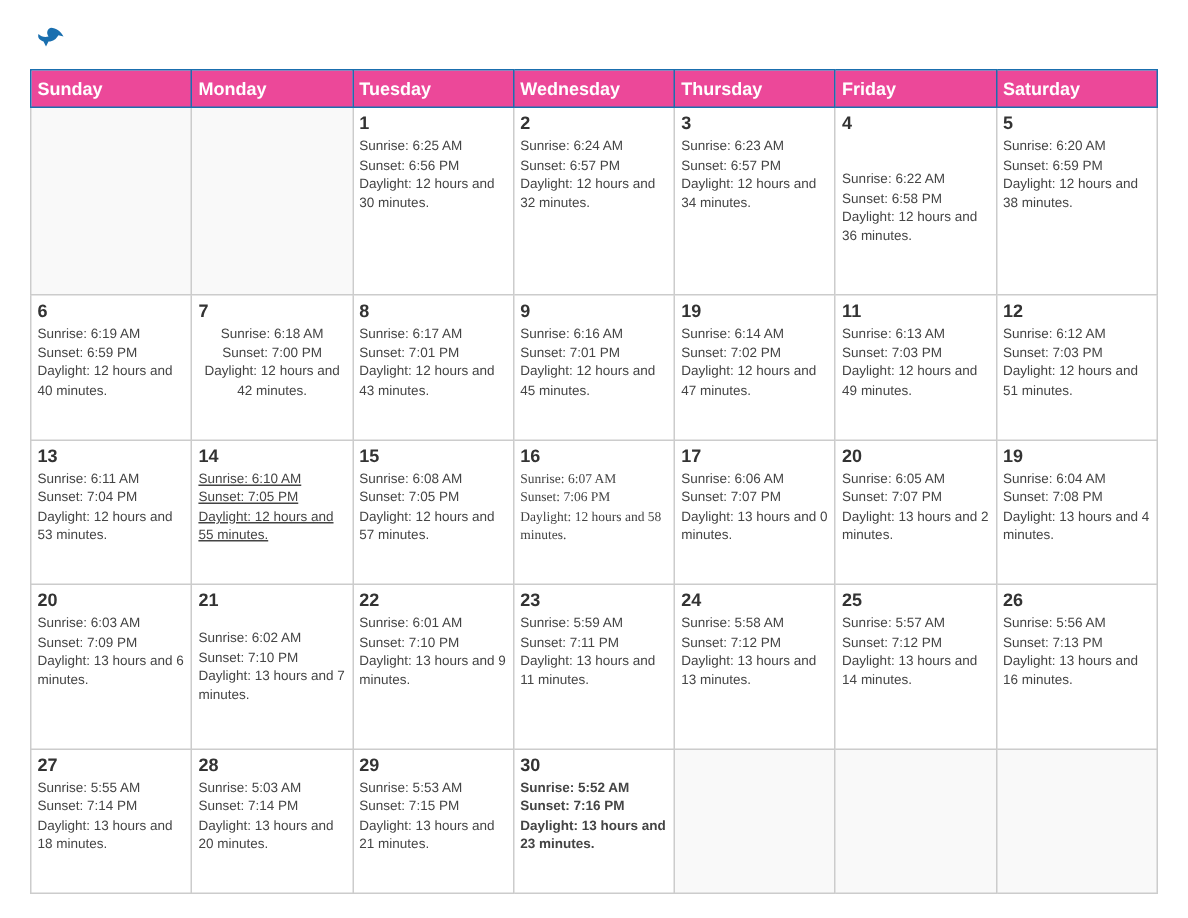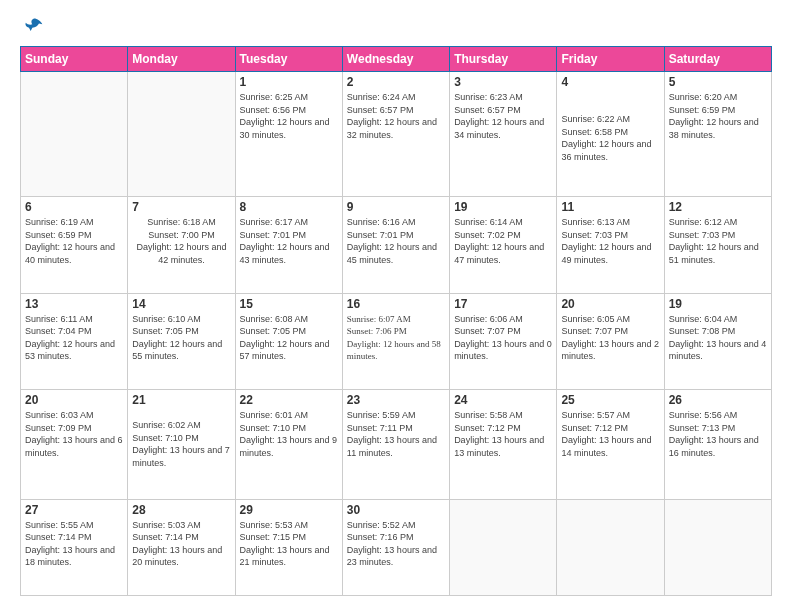--- a/index.html
+++ b/index.html
@@ -214,21 +214,21 @@
         </tr>
         <tr>
           <td>
             <span class="day-number">13</span>
             <div class="day-info" style="white-space: pre-line;">Sunrise: 6:11 AM
 Sunset: 7:04 PM
 Daylight: 12 hours and 53 minutes.</div>
           </td>
           <td>
             <span class="day-number">14</span>
-            <div class="day-info" style="white-space: pre-line;">Sunrise: 6:10 AM
+            <div class="day-info" style="white-space: pre-line; text-decoration: underline;">Sunrise: 6:10 AM
 Sunset: 7:05 PM
 Daylight: 12 hours and 55 minutes.</div>
           </td>
           <td>
             <span class="day-number">15</span>
             <div class="day-info" style="white-space: pre-line;">Sunrise: 6:08 AM
 Sunset: 7:05 PM
 Daylight: 12 hours and 57 minutes.</div>
           </td>
           <td>
@@ -314,21 +314,21 @@
 Daylight: 13 hours and 20 minutes.</div>
           </td>
           <td>
             <span class="day-number">29</span>
             <div class="day-info" style="white-space: pre-line;">Sunrise: 5:53 AM
 Sunset: 7:15 PM
 Daylight: 13 hours and 21 minutes.</div>
           </td>
           <td>
             <span class="day-number">30</span>
-            <div class="day-info" style="white-space: pre-line;">Sunrise: 5:52 AM
+            <div class="day-info" style="white-space: pre-line; font-weight: bold;">Sunrise: 5:52 AM
 Sunset: 7:16 PM
 Daylight: 13 hours and 23 minutes.</div>
           </td>
           <td class="empty"></td>
           <td class="empty"></td>
           <td class="empty"></td>
         </tr>
       </tbody>
   </table>
 </div>

